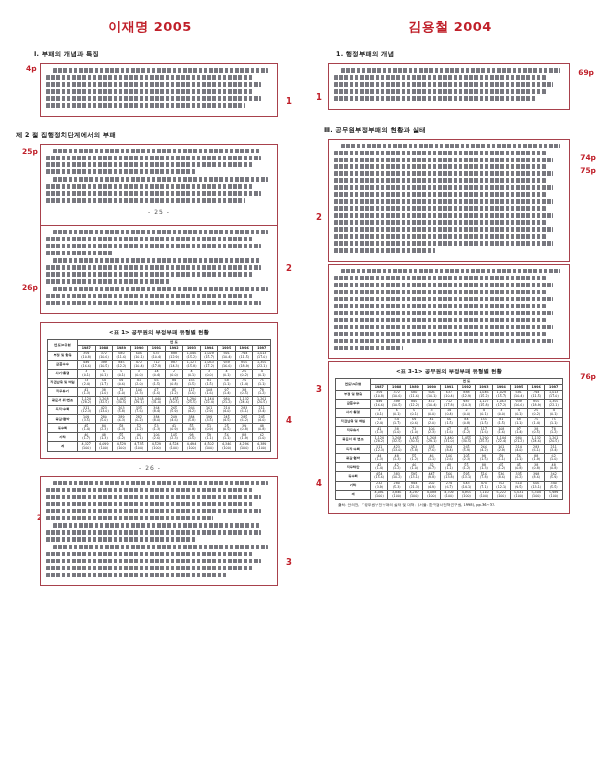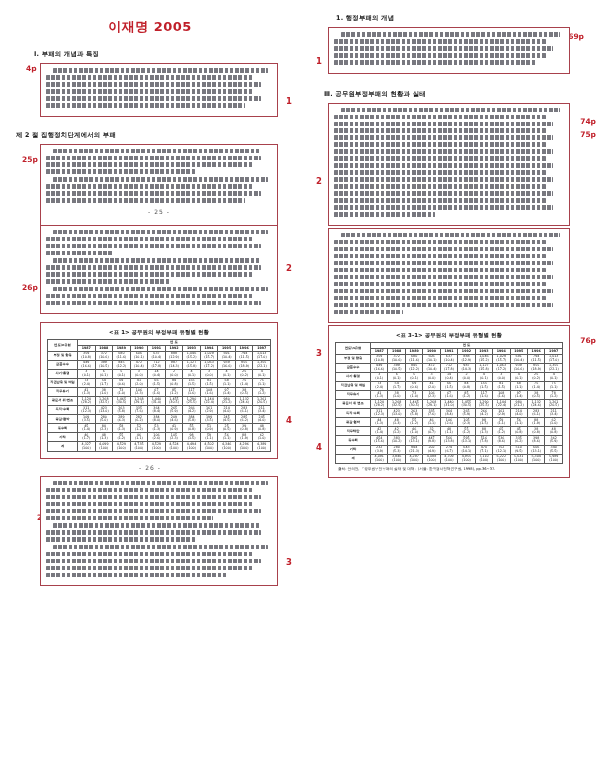--- a/index.html
+++ b/index.html
@@ -79,21 +79,21 @@
           <span class="l w92"></span>
             <span class="l w95"></span>
             <span class="l w88"></span>
         </div>
       </div>
     </div>
 
     <div class="sec-head ind2">제 2 절  집행정치단계에서의 부패</div>
 
     <div style="position:relative;">
-      <span class="pagemark" style="left:22px;top:12px;text-align:center;">25p</span>
+      <span class="pagemark" style="left:22px;top:4px;text-align:center;">25p</span>
       <span class="marker" style="right:8px;top:120px;">2</span>
       <div class="box" style="border-bottom:none;">
         <div class="para">
           <span class="l w92 ind"></span>
             <span class="l w95"></span>
             <span class="l w92"></span>
             <span class="l w66"></span>
         </div>
         <div class="para">
           <span class="l w95 ind"></span>
@@ -696,25 +696,26 @@
             <span class="l w95"></span>
           <span class="l w92"></span>
             <span class="l w80"></span>
         </div>
       </div>
     </div>
   </div>
 
   <div class="col col-right">
 
+    <div class="doc-title">김용철 2004</div>
 
     <div class="sec-head" style="margin-left:36px;">1. 행정부패의 개념</div>
 
     <div style="position:relative;">
-      <span class="pagemark" style="right:16px;top:6px;">69p</span>
+      <span class="pagemark" style="right:6px;top:6px;">69p</span>
       <span class="marker" style="left:16px;top:30px;">1</span>
       <div class="box">
         <div class="para">
           <span class="l w95 ind"></span>
             <span class="l w92"></span>
             <span class="l w95"></span>
           <span class="l w92"></span>
             <span class="l w88"></span>
         </div>
       </div>

